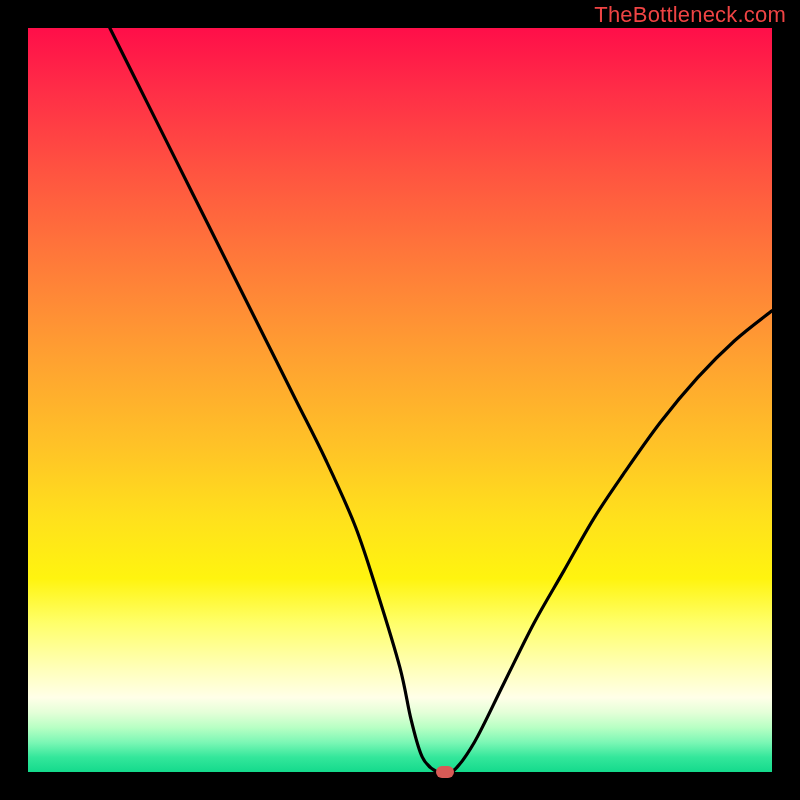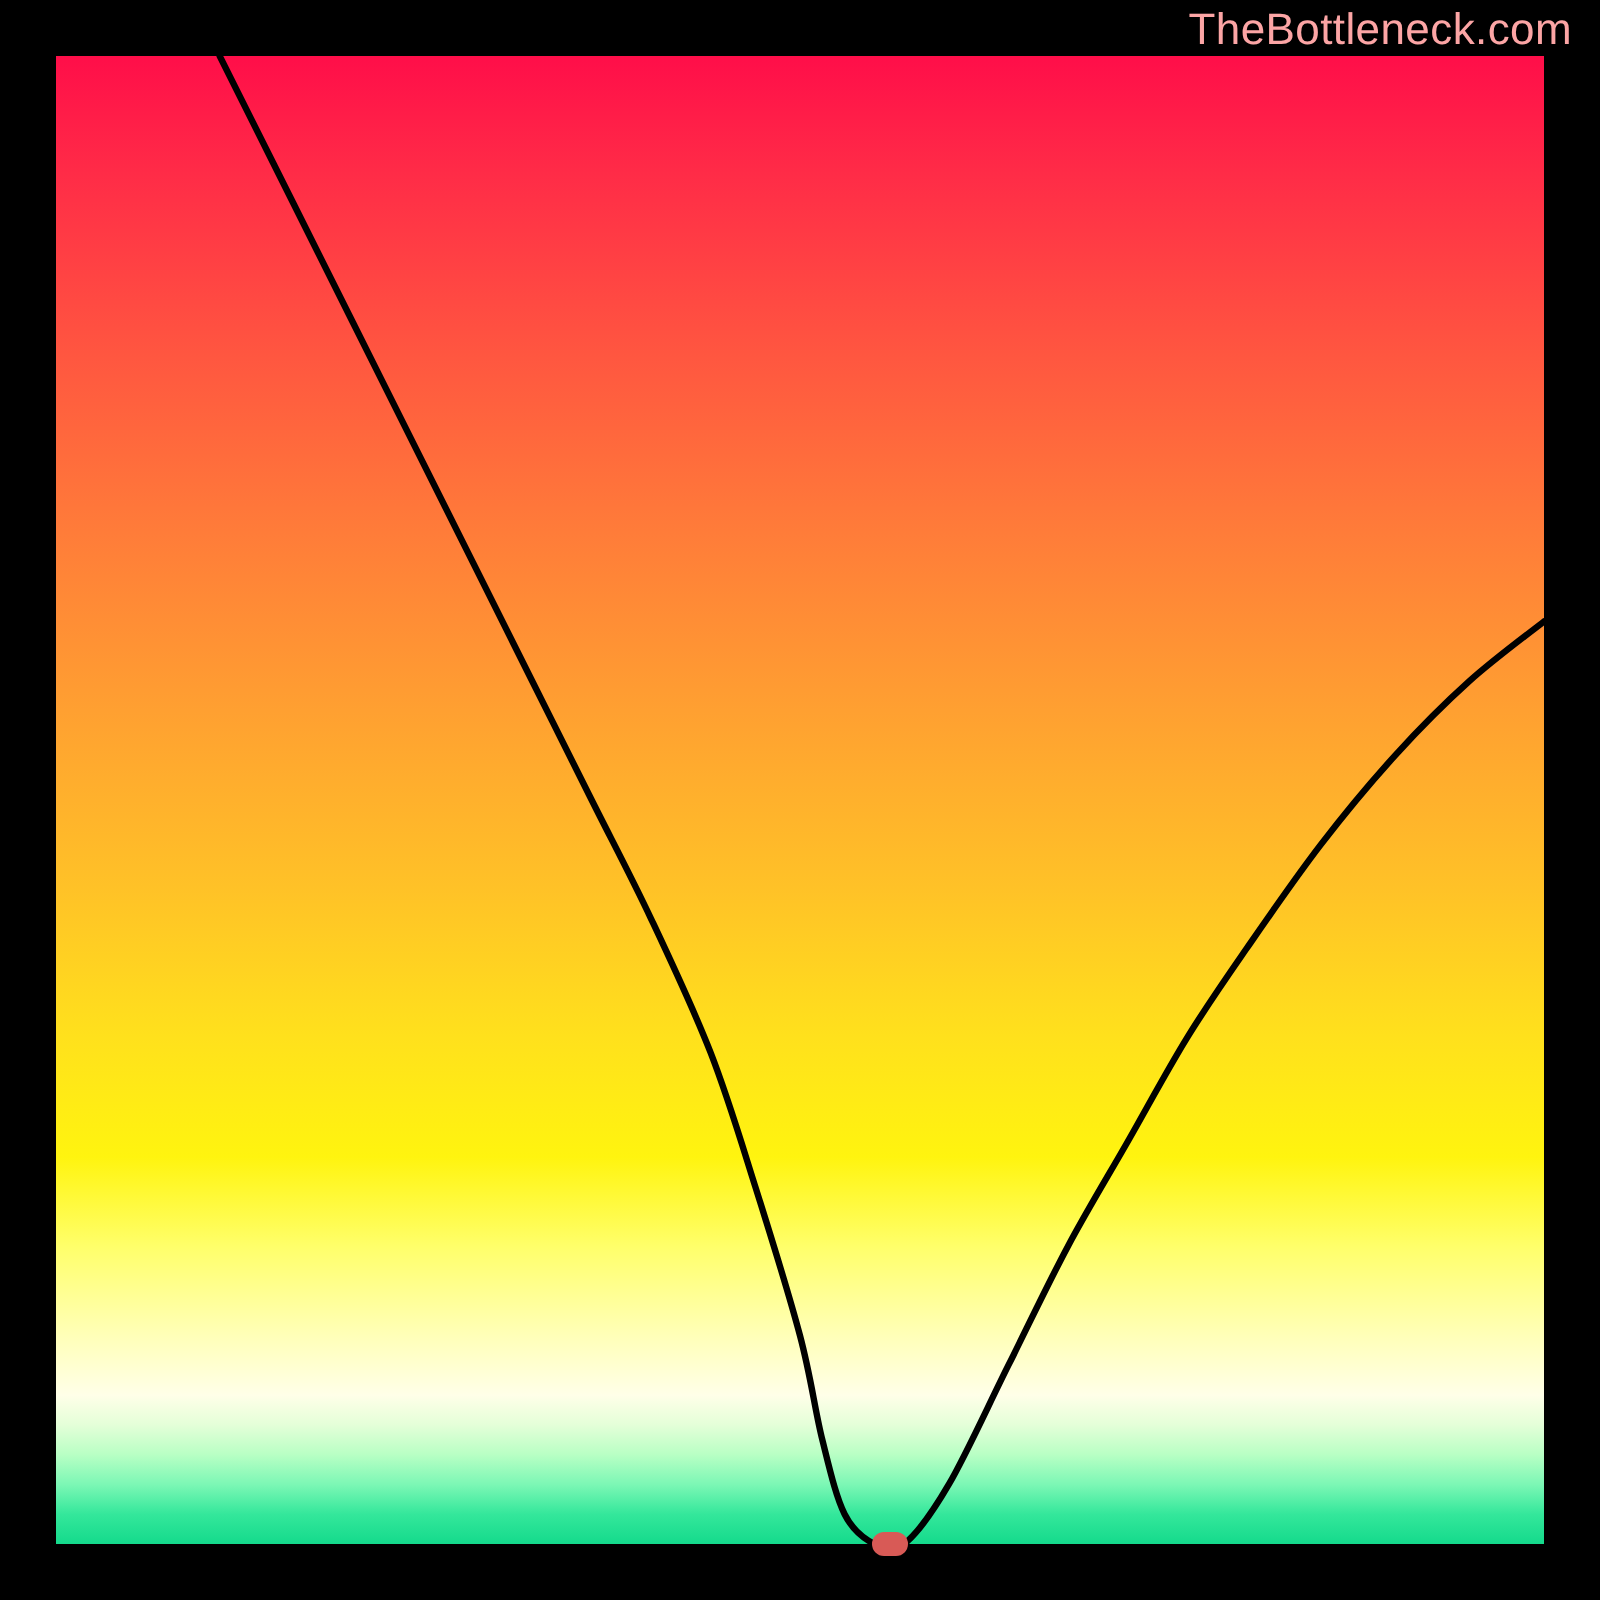--- a/index.html
+++ b/index.html
@@ -14,21 +14,21 @@
   .frame {
     position: relative;
     width: 800px;
     height: 800px;
     background: #000;
   }
   .watermark {
     position: absolute;
     top: 2px;
     right: 14px;
-    color: #fca5a5;
+    color: #ef4444;
     font-size: 22px;
     font-weight: 500;
     letter-spacing: 0.2px;
     z-index: 10;
   }
   .plot-area {
     position: absolute;
     left: 28px;
     top: 28px;
     width: 744px;

